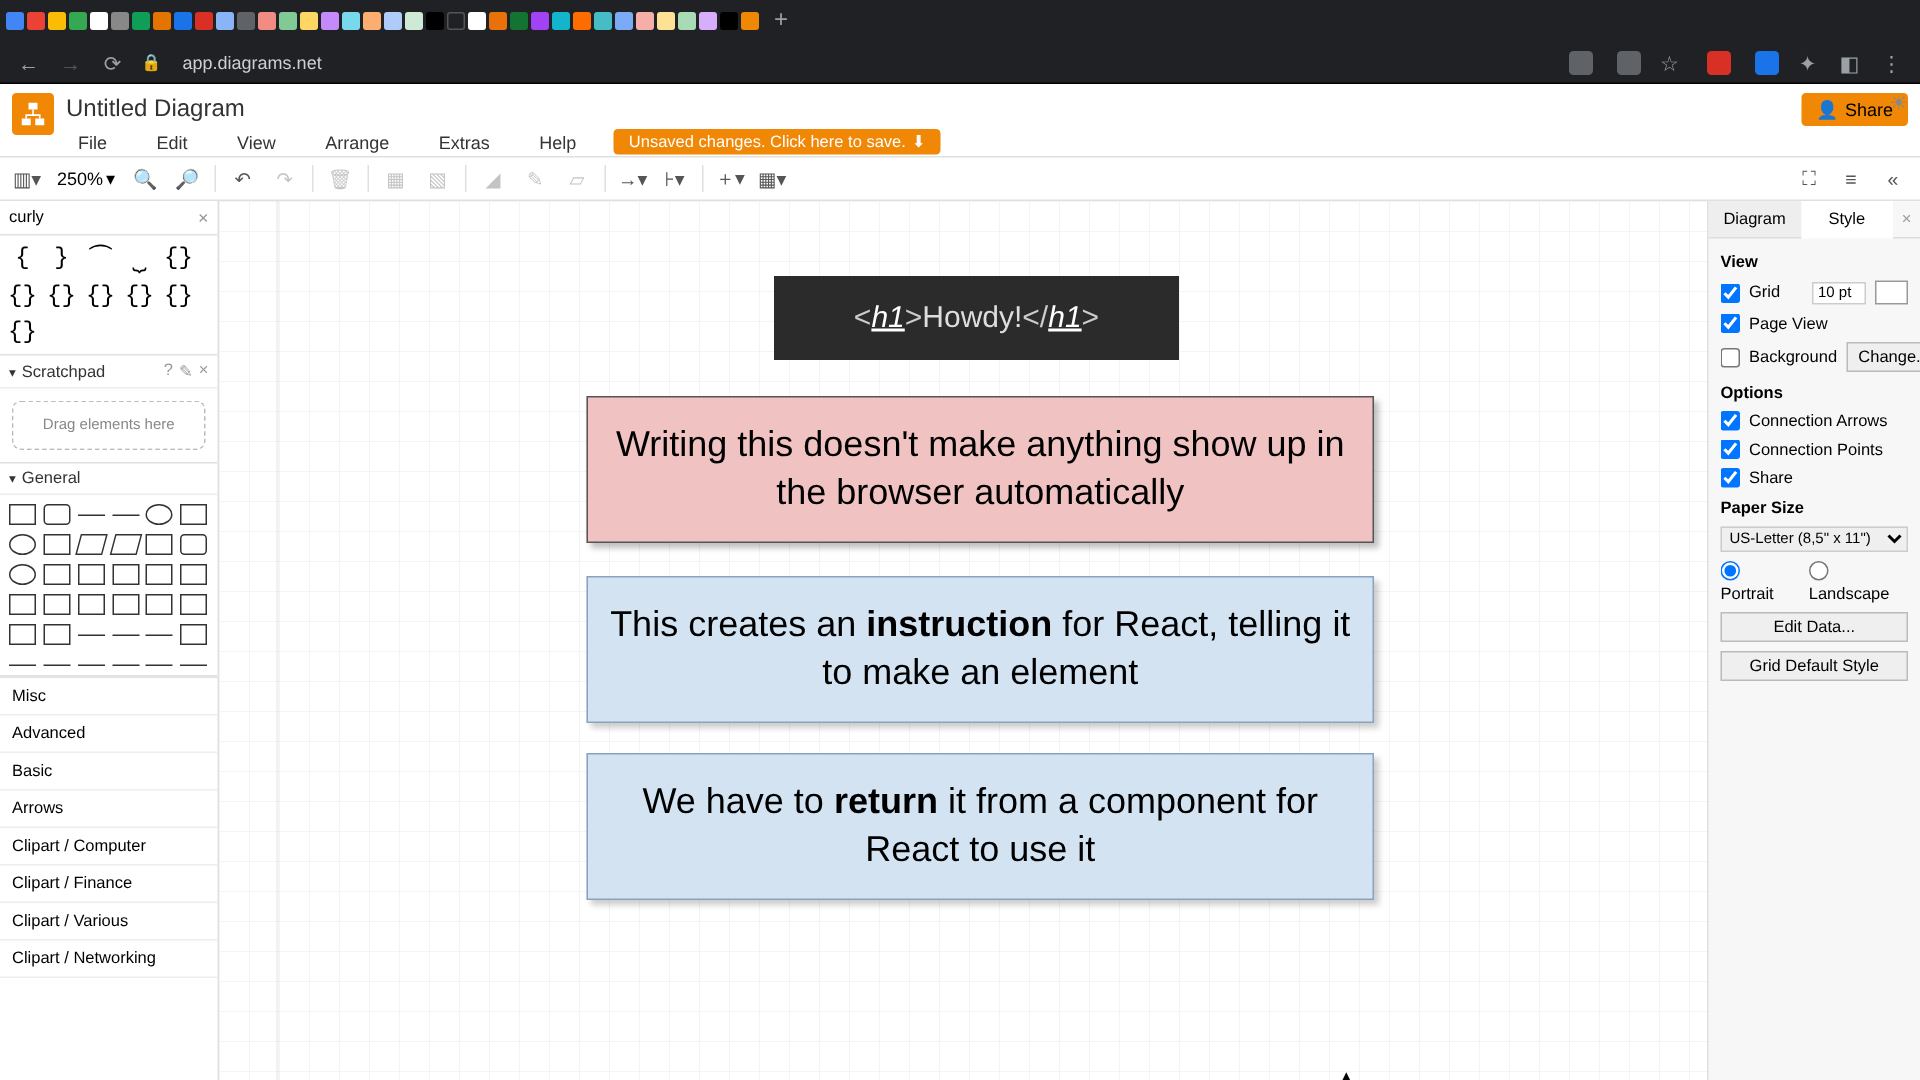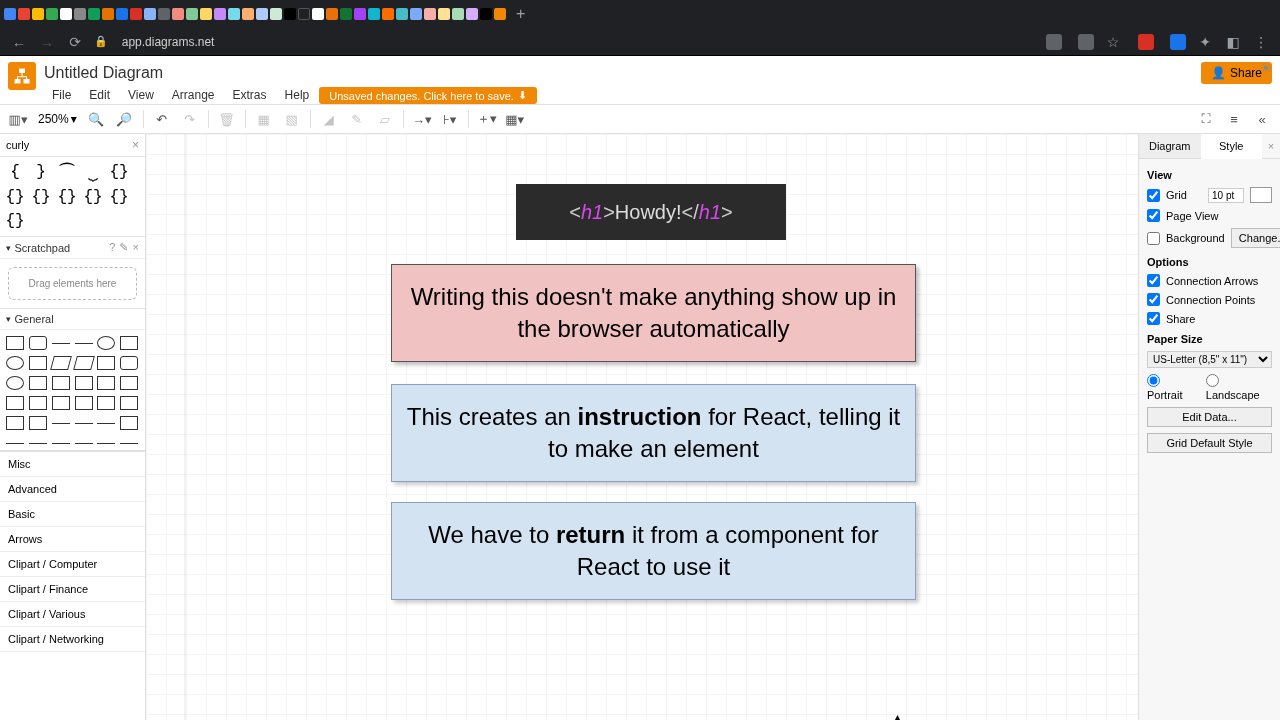--- a/index.html
+++ b/index.html
@@ -17,21 +17,21 @@
 .url-spacer { flex: 1; }
 .url-bar .exticon { width: 16px; height: 16px; margin-left: 6px; display: inline-block; border-radius: 3px; }
 
 
 .app { display: flex; flex-direction: column; height: calc(720px - 56px); }
 .app-header { display: flex; align-items: flex-start; padding: 6px 8px 0 8px; gap: 8px; position: relative; }
 .app-logo { width: 28px; height: 28px; background: #f08705; border-radius: 3px; display: flex; align-items: center; justify-content: center; }
 .app-logo svg { width: 18px; height: 18px; }
 .title-block { flex: 1; }
 .doc-title { font-size: 16px; color: #333; padding: 2px 0 2px 0; }
-.menu-row { display: flex; align-items: flex-end; gap: 2px; margin-top: 2px; }
+.menu-row { display: flex; align-items: flex-start; gap: 17px; margin-top: 2px; }
 .menu-row .menu-item { padding: 2px 8px; color: #333; cursor: pointer; font-size: 12px; }
 .save-pill { background: #f08705; color: #fff; padding: 2px 10px; border-radius: 3px; font-size: 11px; display: flex; align-items: center; gap: 4px; }
 .share-btn { background: #f08705; color: #000; padding: 4px 10px; border-radius: 3px; font-size: 12px; display: flex; align-items: center; gap: 4px; cursor: pointer; }
 .appearance { position: absolute; right: 8px; top: 4px; font-size: 14px; color: #888; cursor: pointer; }
 
 
 .toolbar { display: flex; align-items: center; height: 30px; border-top: 1px solid #e0e0e0; border-bottom: 1px solid #e0e0e0; padding: 0 6px; gap: 4px; }
 .tb-btn { width: 24px; height: 24px; display: flex; align-items: center; justify-content: center; color: #555; cursor: pointer; font-size: 13px; }
 .tb-sep { width: 1px; height: 18px; background: #e0e0e0; margin: 0 2px; }
 .zoom-box { display: flex; align-items: center; gap: 2px; padding: 0 4px; font-size: 12px; }
@@ -61,21 +61,21 @@
 .bottom-sections .bs-item { padding: 6px 8px; font-size: 11px; border-bottom: 1px solid #eee; cursor: pointer; }
 
 
 .canvas-wrap { flex: 1; position: relative; background: #fff; overflow: hidden; }
 .grid-paper { position: absolute; inset: 0; background-image: linear-gradient(#f4f4f4 1px, transparent 1px), linear-gradient(90deg, #f4f4f4 1px, transparent 1px); background-size: 20px 20px; }
 .page-edge { position: absolute; left: 38px; top: 0; width: 2px; height: 100%; background: rgba(0,0,0,0.05); }
 .canvas-content { position: absolute; inset: 0; }
 
 .code-box { position: absolute; left: 370px; top: 50px; width: 270px; height: 56px; background: #2b2b2b; display: flex; align-items: center; justify-content: center; font-family: "Menlo","Consolas",monospace; font-size: 20px; color: #ddd; }
 .code-box .ang { color: #ccc; }
-.code-box .tag { color: #d946ef; font-style: italic; }
+.code-box .tag { color: #ffffff; font-style: italic; text-decoration: underline; }
 
 .textbox { position: absolute; font-family: Helvetica, Arial, sans-serif; text-align: center; display: flex; align-items: center; justify-content: center; padding: 8px 7px; line-height: 1.35; }
 .tb-pink { left: 245px; top: 130px; width: 525px; height: 98px; background: #f1c2c2; border: 1px solid #555; box-shadow: 3px 3px 4px rgba(0,0,0,0.25); font-size: 24px; }
 .tb-blue1 { left: 245px; top: 250px; width: 525px; height: 98px; background: #d3e3f2; border: 1px solid #8aa2c0; box-shadow: 3px 3px 4px rgba(0,0,0,0.2); font-size: 24px; }
 .tb-blue2 { left: 245px; top: 368px; width: 525px; height: 98px; background: #d3e3f2; border: 1px solid #8aa2c0; box-shadow: 3px 3px 4px rgba(0,0,0,0.2); font-size: 24px; }
 
 .cursor { position: absolute; left: 748px; top: 575px; font-size: 14px; color: #000; }
 
 
 .sidebar-right { width: 142px; border-left: 1px solid #e0e0e0; background: #f7f7f7; font-size: 11px; display: flex; flex-direction: column; }

